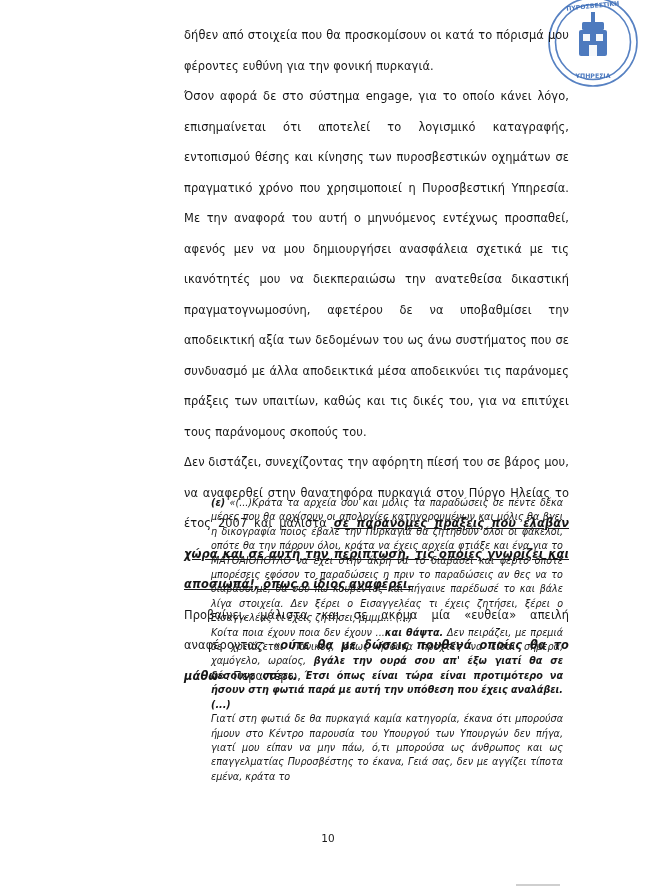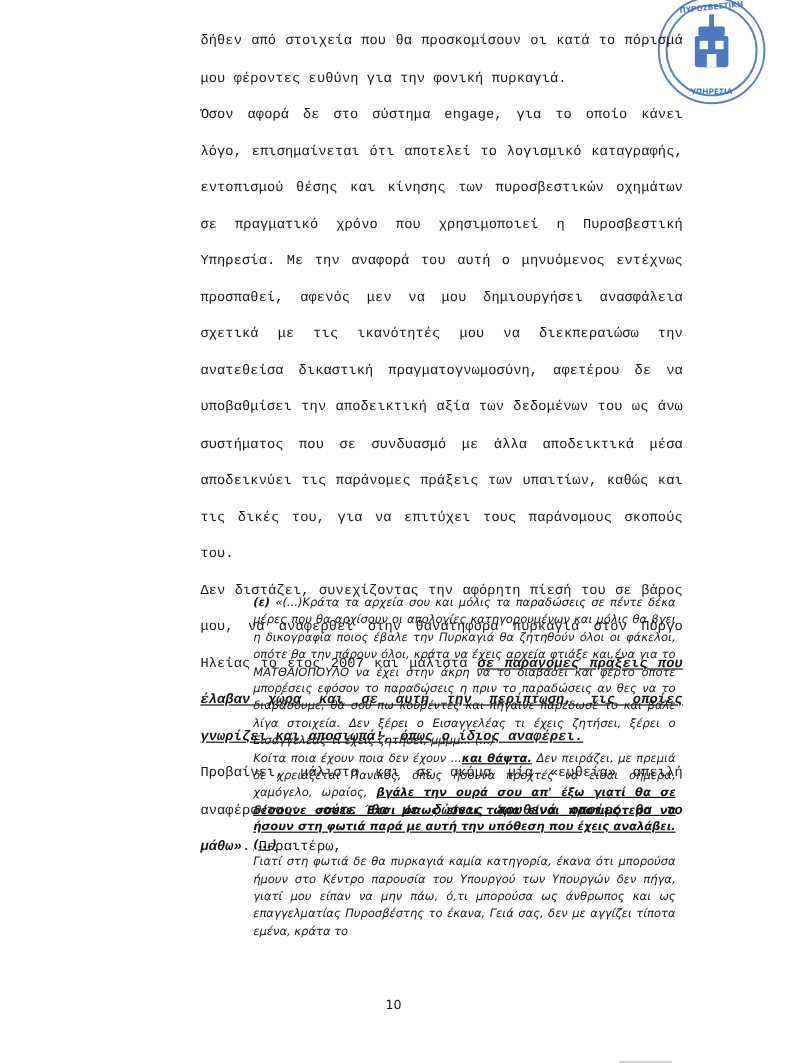--- a/index.html
+++ b/index.html
@@ -32,28 +32,27 @@
   .stamp svg { display: block; }
 
   
   .body-col {
     position: absolute;
     left: 167px;
     top: 20px;
     width: 402px;
   }
   p.para {
-    margin: 0 0 0 0;
+    margin: 0 0 0 17px;
     font-size: 11.4px;
     line-height: 30.5px;
     text-align: justify;
     text-justify: inter-word;
     color: #171717;
     letter-spacing: 0.1px;
-    font-family: Liberation Mono, monospace;
   }
   p.para.first { text-indent: 0; }
   .u-bold-underline {
     font-weight: bold;
     font-style: italic;
     text-decoration: underline;
   }
   .it-bold {
     font-weight: bold;
     font-style: italic;
@@ -69,21 +68,21 @@
   .quote-block p {
     margin: 0;
     font-size: 9.6px;
     line-height: 14.4px;
     text-align: justify;
     font-style: italic;
     color: #161616;
   }
   .quote-block p + p { margin-top: 0px; }
   .q-lead { font-weight: bold; }
-  .q-strong { font-weight: bold; text-decoration: underline; }
+  .q-strong { font-weight: bold; }
 
   
   .page-number {
     position: absolute;
     left: 0;
     right: 0;
     top: 832px;
     text-align: center;
     font-size: 10.5px;
     color: #1a1a1a;

